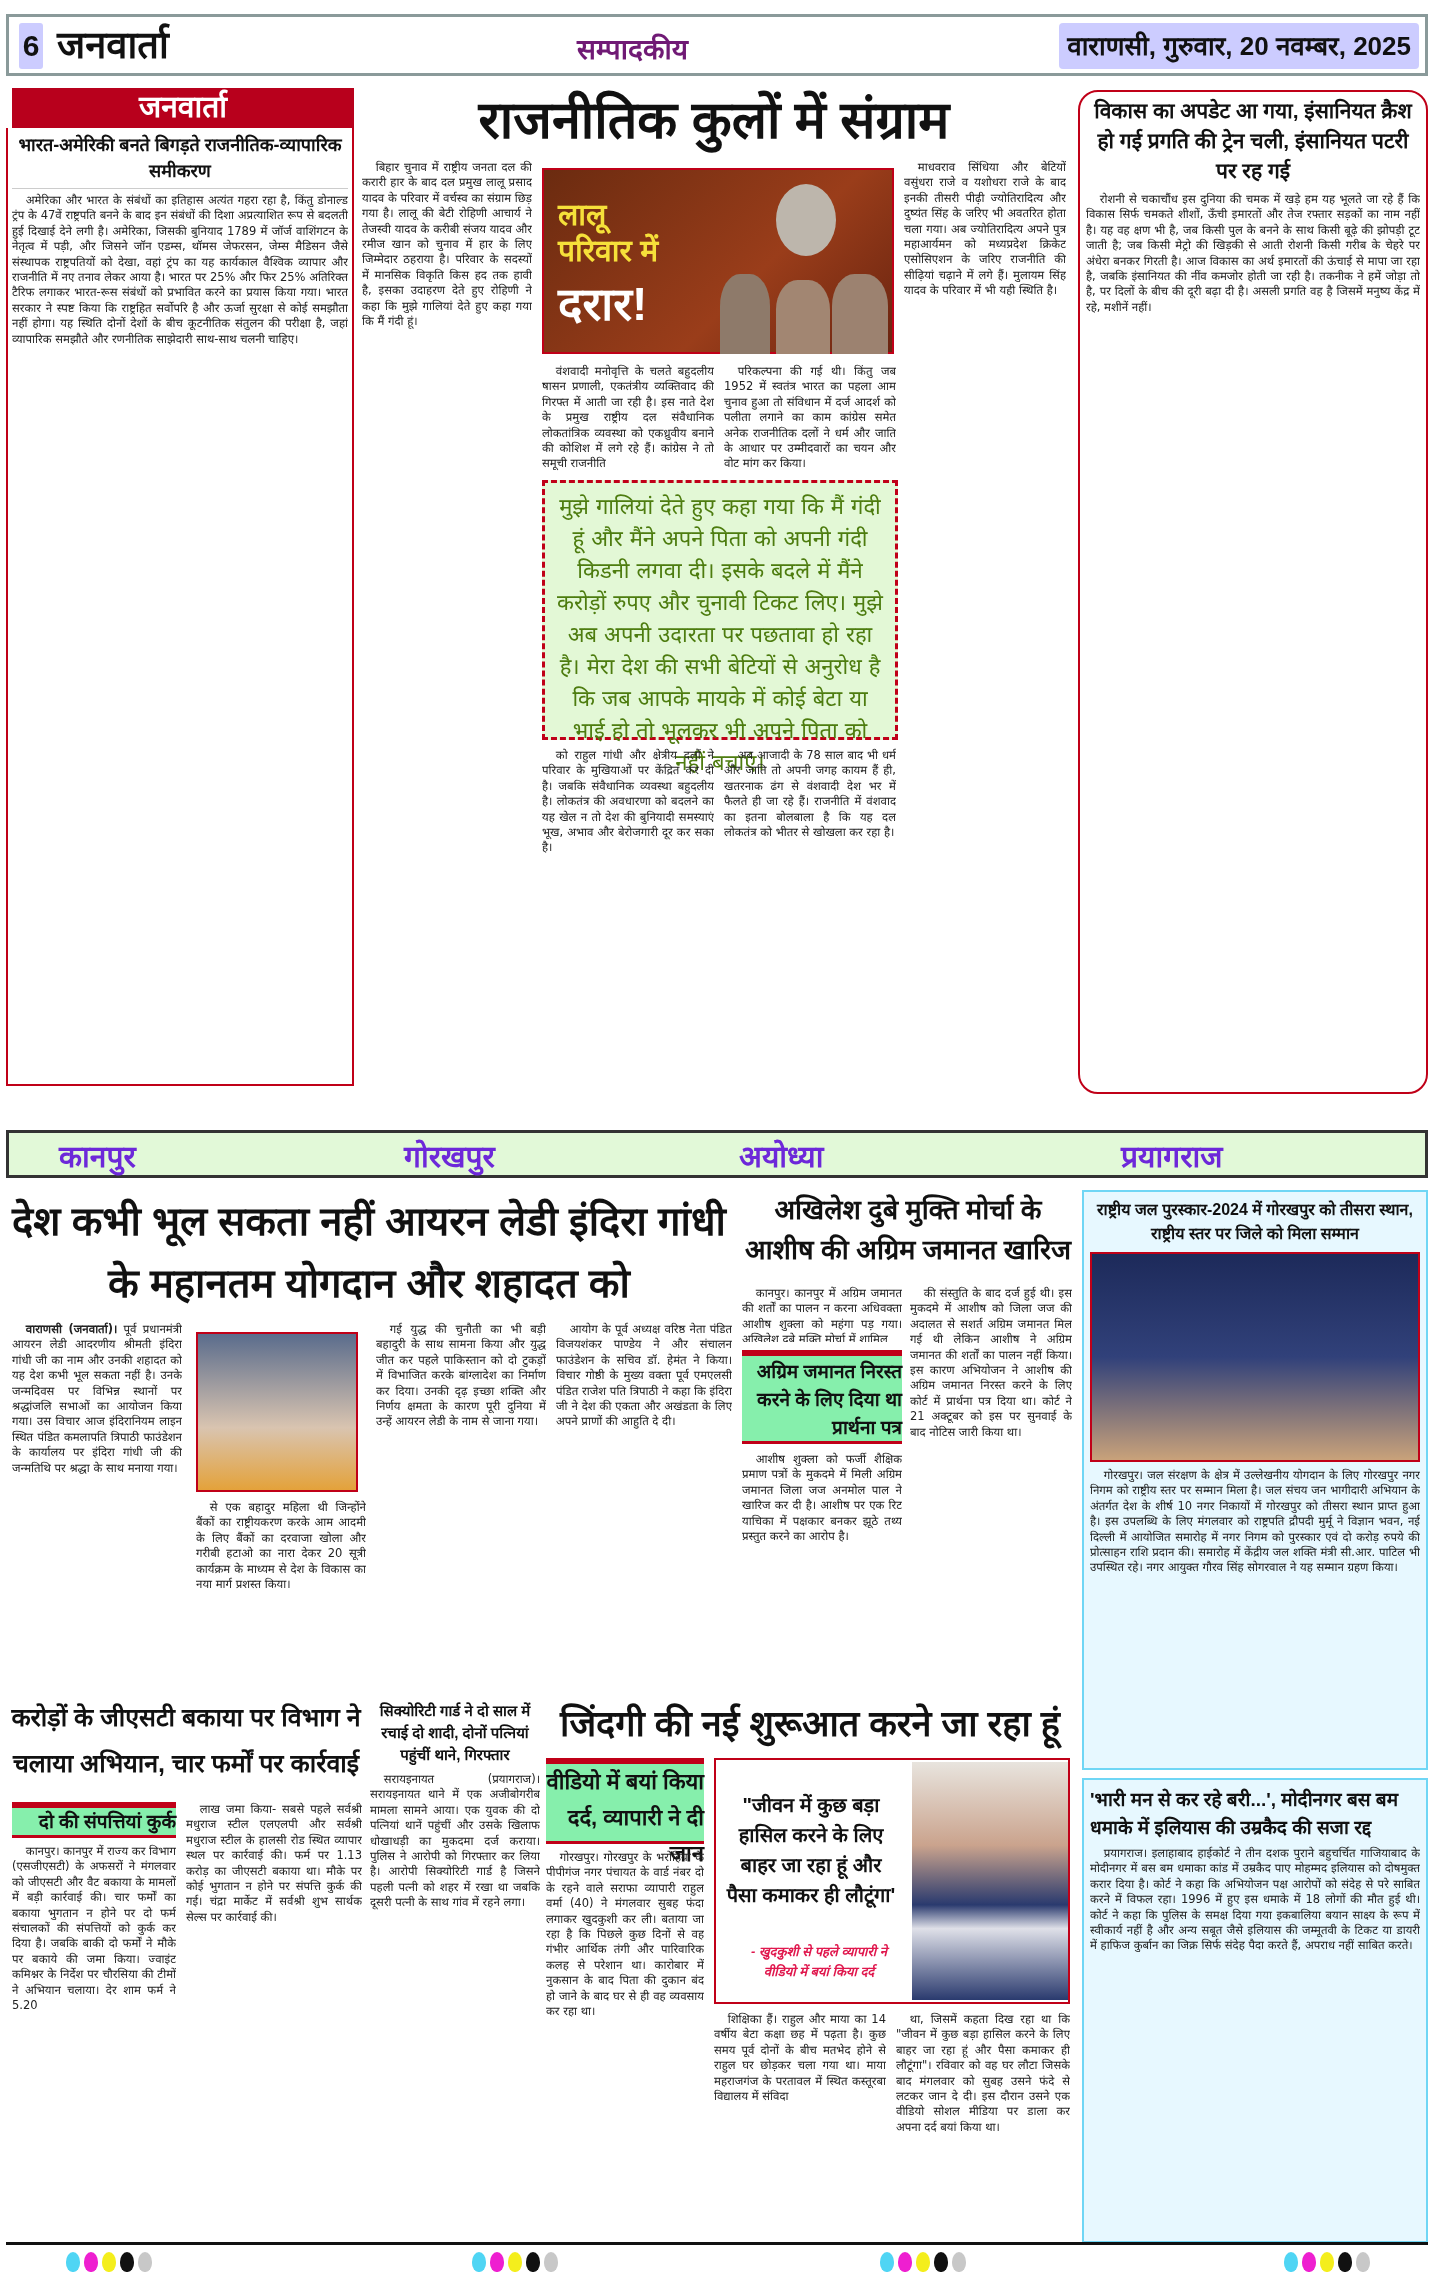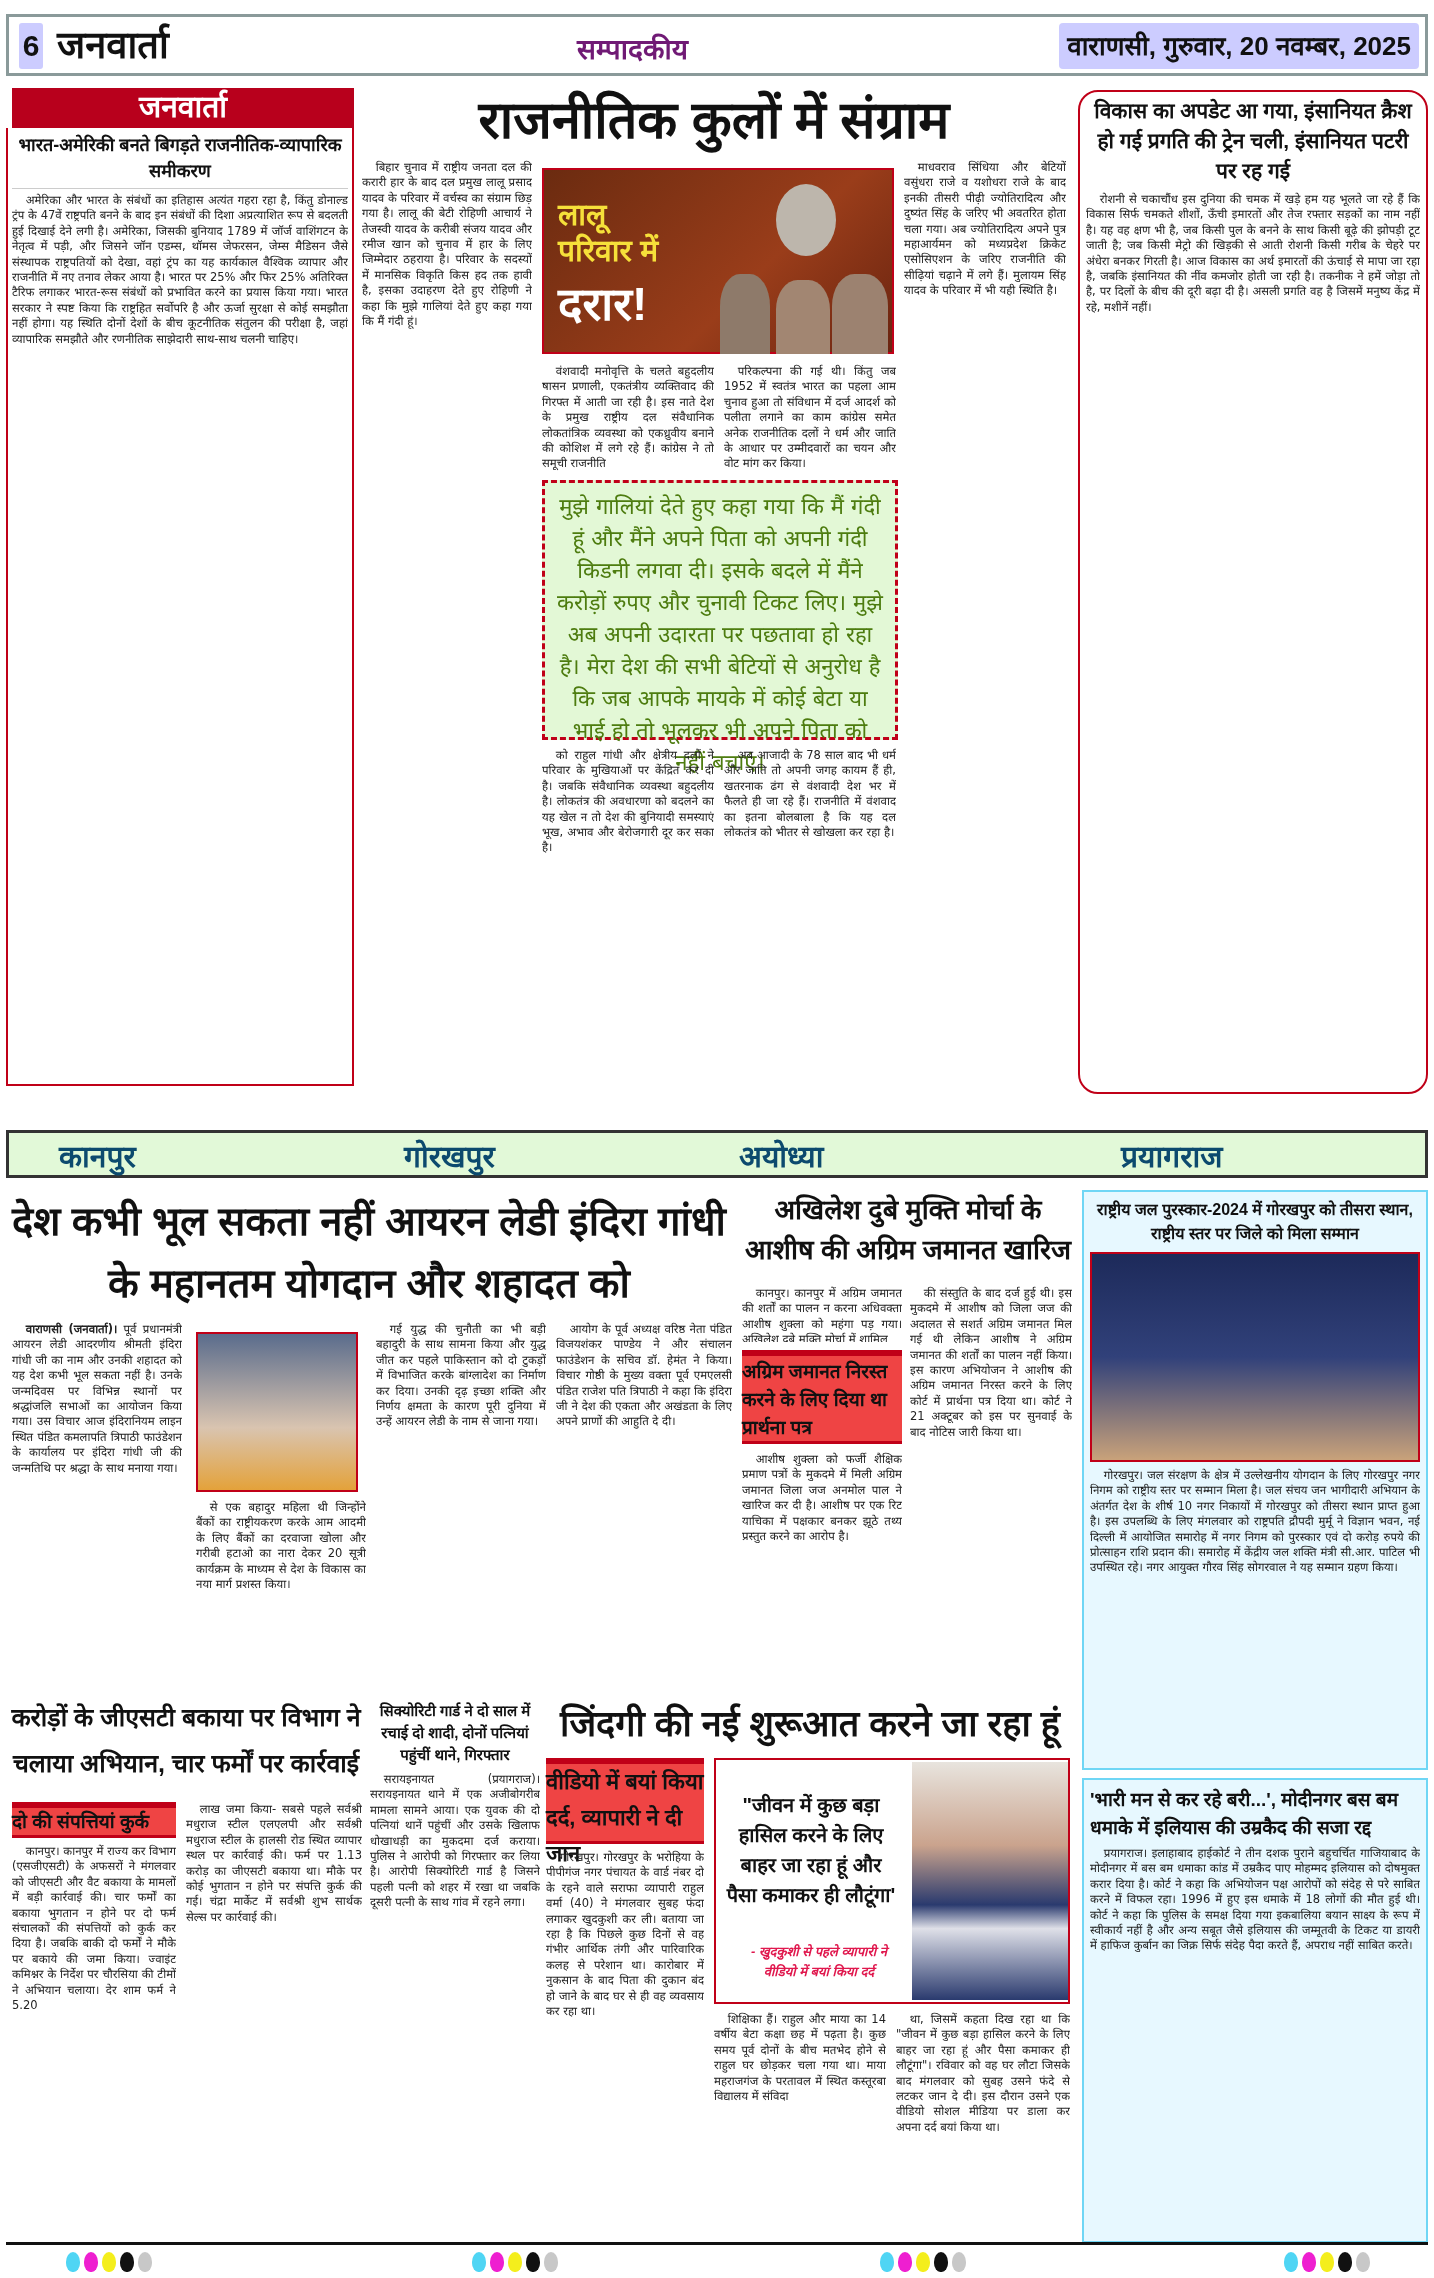--- a/index.html
+++ b/index.html
@@ -11,23 +11,23 @@
 .section{left:568px;top:12px;color:#701a75;font:bold 28px "Liberation Sans",sans-serif}
 .dateline{right:6px;top:6px;height:46px;padding:0 8px;background:#ccccff;border-radius:4px;font:bold 26px "Liberation Sans",sans-serif;line-height:46px}
 .col-text{font-size:11.5px;line-height:15.4px;text-align:justify;color:#222;overflow:hidden}
 .col-text p{text-indent:1.2em}
 .redbox{border:2px solid #c00018}
 .redband{background:#b8001c;color:#fff;text-align:center;font:bold 30px "Liberation Sans",sans-serif}
 .hl{font-family:"Liberation Sans",sans-serif;font-weight:bold;color:#111;text-align:center}
 .photo{background:linear-gradient(135deg,#6b2b10,#9a3d1a 60%,#6a2410)}
 .quote-box{border:3px dashed #c00018;background:#e3f8d6;text-align:center;font-size:22px;line-height:32px;color:#4d7c0f;padding:8px 10px}
 .city-bar{left:6px;top:1130px;width:1422px;height:48px;border:3px solid #333;background:#e2f9d8}
-.city{top:2px;color:#0c4a6e;font:bold 30px "Liberation Sans",sans-serif}
+.city{top:2px;color:#6d28d9;font:bold 30px "Liberation Sans",sans-serif}
 .blue-box{border:2px solid #6fd6f5;background:#e7f8ff}
-.sub-box{background:#ef4444;border-top:6px solid #c00018;border-bottom:3px solid #c00018;text-align:left;font:bold 19px "Liberation Sans",sans-serif}
+.sub-box{background:#86efac;border-top:6px solid #c00018;border-bottom:3px solid #c00018;text-align:right;font:bold 19px "Liberation Sans",sans-serif}
 .cmyk{display:flex;gap:4px;top:2252px}
 .cmyk span{width:14px;height:20px;border-radius:50% 50% 45% 45%}
 .rule{height:3px;background:#111}
 </style>
 </head>
 <body>
 
 <div class="abs masthead">
   <div class="abs pagenum">6</div>
   <div class="abs brand">जनवार्ता</div>

